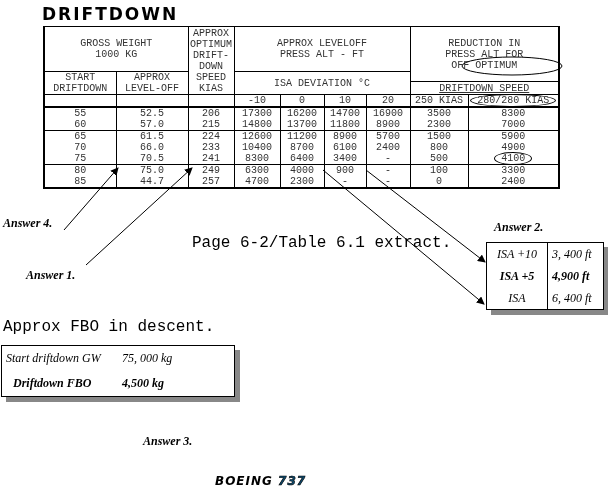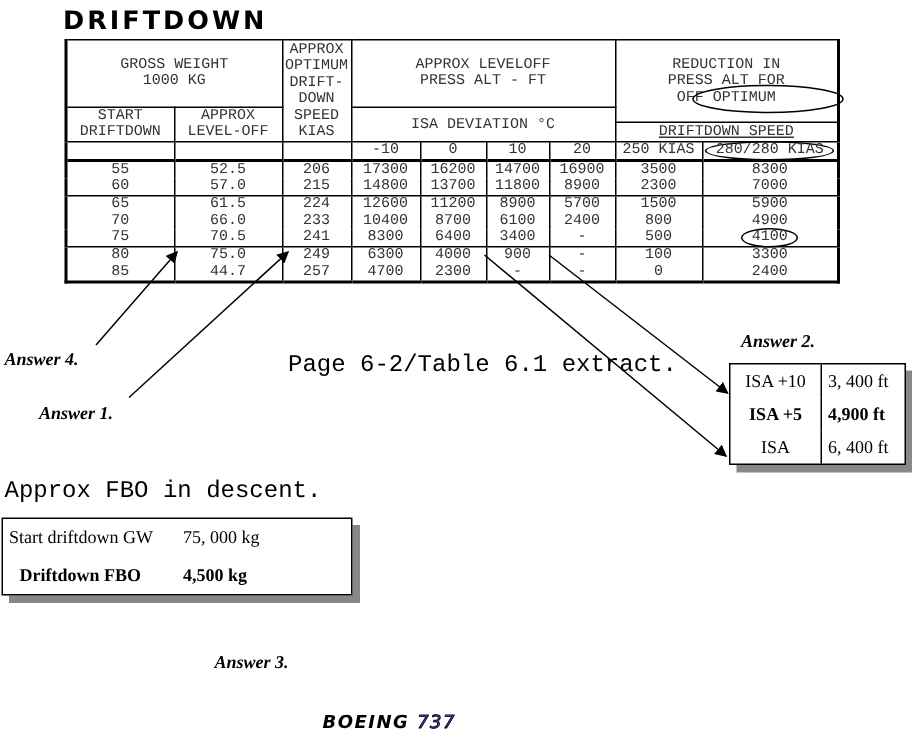--- a/index.html
+++ b/index.html
@@ -10,25 +10,25 @@
   table.dd td { border:1px solid #000; text-align:center; padding:0; line-height:11px; }
   table.dd .thick-l { border-left:2px solid #000; }
   table.dd .thick-r { border-right:2px solid #000; }
   table.dd .thick-b { border-bottom:2px solid #000;margin-left:24px; }
   table.dd .nob { border-bottom:none; border-top:none; }
   .hdr-cell { vertical-align:middle; }
   .circle { border:1px solid #000; border-radius:50%; padding:0 6px; }
   .answer { font-family:"Liberation Serif", serif; font-weight:bold; font-style:italic; font-size:12px; }
   .caption { font-family:Liberation Mono, monospace; font-size:16px; }
   .box { position:absolute; border:1px solid #000; background:#fff; box-shadow:5px 5px 0 #888; font-family:"Liberation Serif", serif; font-size:12px; }
-  .box table { border-collapse:collapse; }
+  .box table { border-collapse:collapse;font-style:italic; }
   .box td { padding:0 4px; height:22px; }
   .b { font-weight:bold;margin-top:21px; }
   .boeing { left:215px; top:474px; font-family:"DejaVu Sans", sans-serif; font-weight:bold; font-style:italic; font-size:12px; letter-spacing:1px; }
-  .boeing .model { font-weight:normal; -webkit-text-stroke:0.6px #000; color:#6d28d9; }
+  .boeing .model { font-weight:bold; -webkit-text-stroke:0.6px #000; color:#0c4a6e; }
   svg.lines { position:absolute; left:0; top:0; }
 </style>
 </head>
 <body>
 
 <div class="abs title">DRIFTDOWN</div>
 
 <table class="dd">
   <colgroup>
     <col style="width:72px">
@@ -179,21 +179,21 @@
       <path d="M0,0 L8,4 L0,8 z" fill="#000"></path>
     </marker>
   </defs>
   <line x1="64" y1="230" x2="118" y2="168" stroke="#000" stroke-width="1" marker-end="url(#ah)"></line>
   <line x1="86" y1="265" x2="192" y2="168" stroke="#000" stroke-width="1" marker-end="url(#ah)"></line>
   <line x1="366" y1="170" x2="485" y2="262" stroke="#000" stroke-width="1" marker-end="url(#ah)"></line>
   <line x1="323" y1="170" x2="484" y2="304" stroke="#000" stroke-width="1" marker-end="url(#ah)"></line>
   <ellipse cx="512" cy="66" rx="50" ry="9" fill="none" stroke="#000" stroke-width="1"></ellipse>
 </svg>
 
-<div class="abs answer" style="left:3px;top:232px">Answer 4.</div>
+<div class="abs answer" style="left:3px;top:216px">Answer 4.</div>
 <div class="abs caption" style="left:192px;top:234px">Page 6-2/Table 6.1 extract.</div>
 <div class="abs answer" style="left:26px;top:268px">Answer 1.</div>
 <div class="abs answer" style="left:494px;top:220px">Answer 2.</div>
 
 <div class="box" style="left:486px;top:242px;width:116px">
   <table style="width:100%">
     <tbody>
         <tr>
       <td style="border-right:1px solid #000;text-align:center;width:52px">ISA +10</td>
       <td>3, 400 ft</td>

